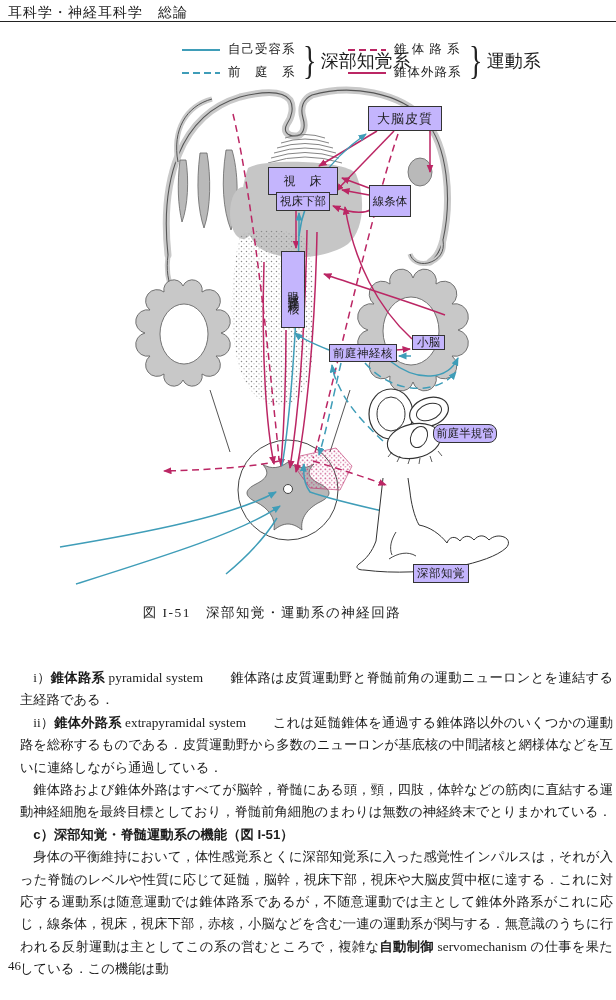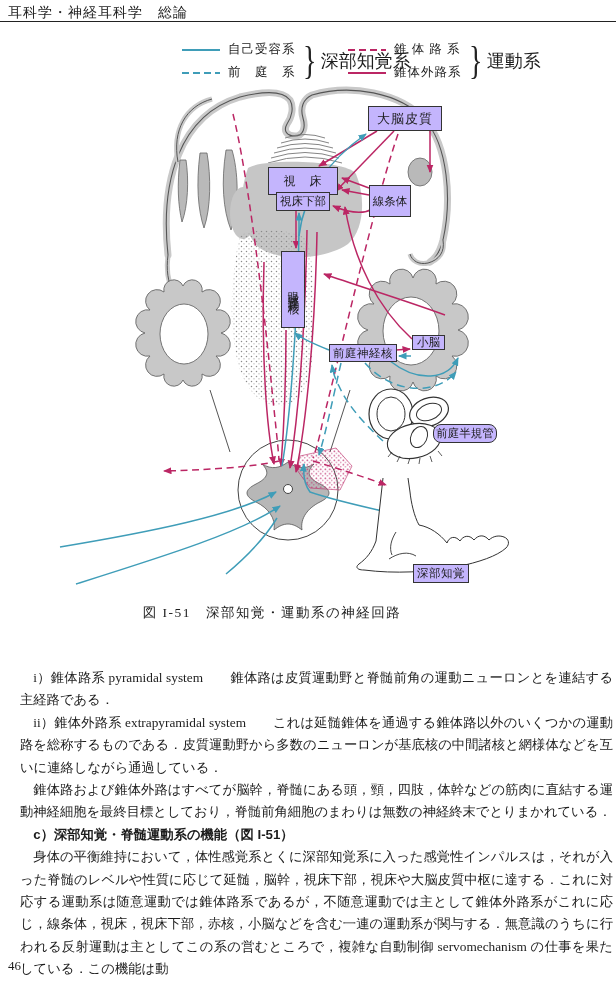--- a/index.html
+++ b/index.html
@@ -24,21 +24,21 @@
   .node{position:absolute;background:#c4b5fd;border:1px solid #333;display:flex;
         align-items:center;justify-content:center;font-size:12px;letter-spacing:1px;
         white-space:nowrap;z-index:3;box-sizing:border-box;}
   .node.vert span{writing-mode:vertical-rl;letter-spacing:3px;}
   .caption{position:absolute;left:0;top:604px;width:544px;text-align:center;
            font-size:13.5px;letter-spacing:1.5px;}
   
   .body-text{position:absolute;left:20px;top:667px;width:593px;font-size:13.3px;
              line-height:22.4px;text-align:justify;}
   .body-text p{margin:0;text-indent:1em;}
-  .bseg{font-family:"Liberation Sans","DejaVu Sans",sans-serif;font-weight:400;}
+  .bseg{font-family:"Liberation Sans","DejaVu Sans",sans-serif;font-weight:700;}
   .bheading{font-family:"Liberation Sans","DejaVu Sans",sans-serif;font-weight:700;}
   .page-number{position:absolute;left:8px;top:958px;font-size:13px;}
   svg{position:absolute;left:0;top:0;z-index:1;}
 </style>
 </head>
 <body>
 
 <div class="page">
 
   <div class="running-head">耳科学・神経耳科学　総論</div>

